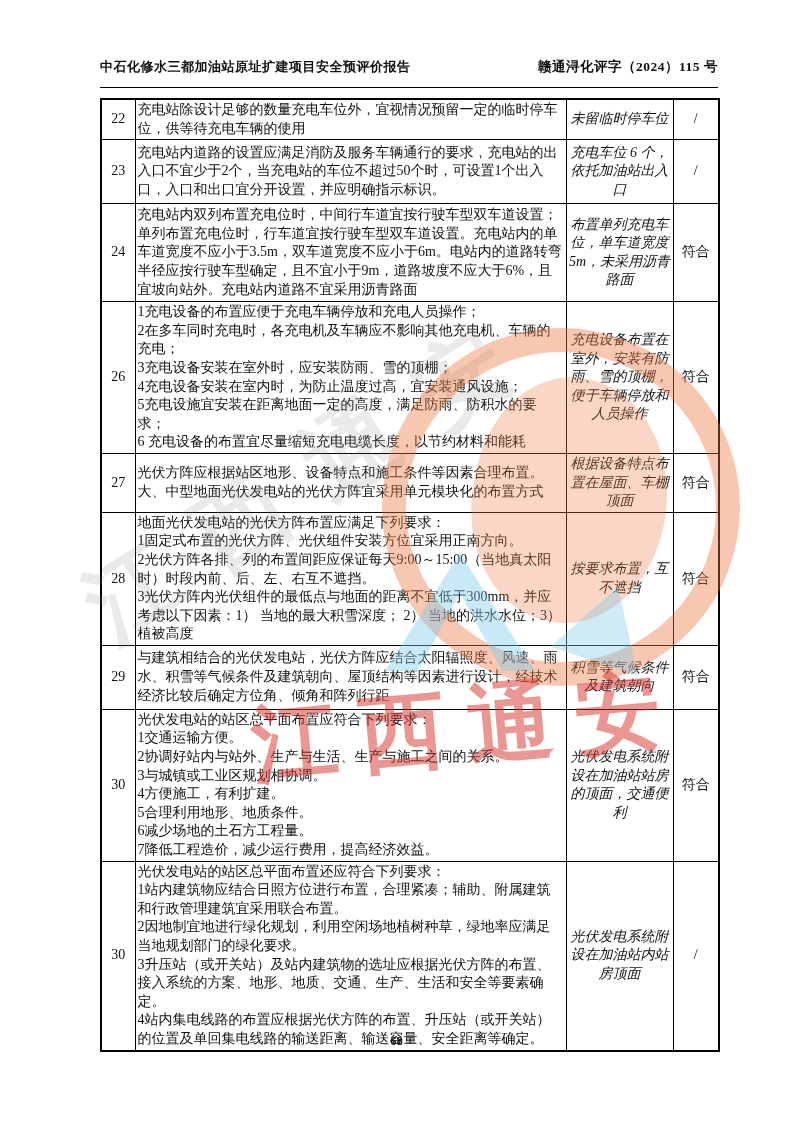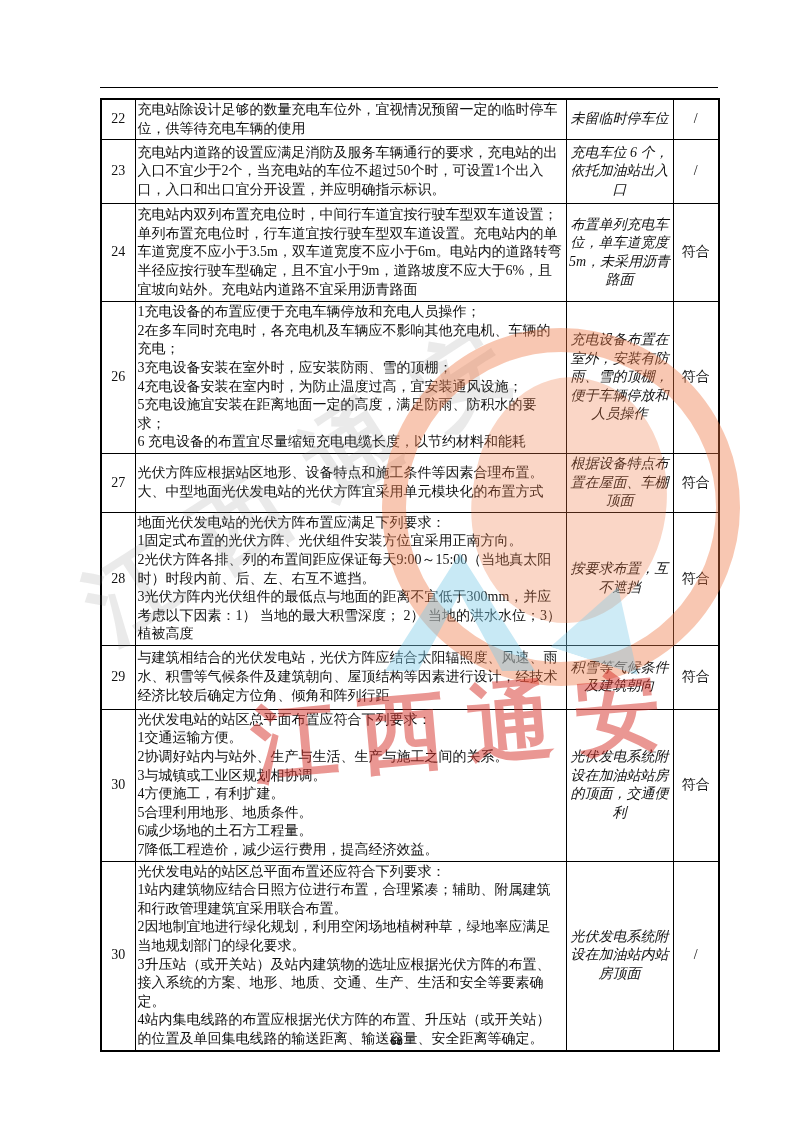--- a/index.html
+++ b/index.html
@@ -92,20 +92,24 @@
     transform:rotate(-5deg);transform-origin:0 50%;
     white-space:nowrap;
     font-family:"Liberation Serif",serif;
   }
 </style>
 </head>
 <body>
 
 <div class="page">
 
+  <div class="header">
+    <span class="htitle">中石化修水三都加油站原址扩建项目安全预评价报告</span>
+    <span class="hnum">赣通浔化评字（2024）115 号</span>
+  </div>
   <div class="header-rule"></div>
 
   <div class="tblwrap">
     <table class="tbl">
       <colgroup>
         <col style="width:34px">
           <col style="width:431px">
           <col style="width:107px">
           <col style="width:46px">
       </colgroup>

